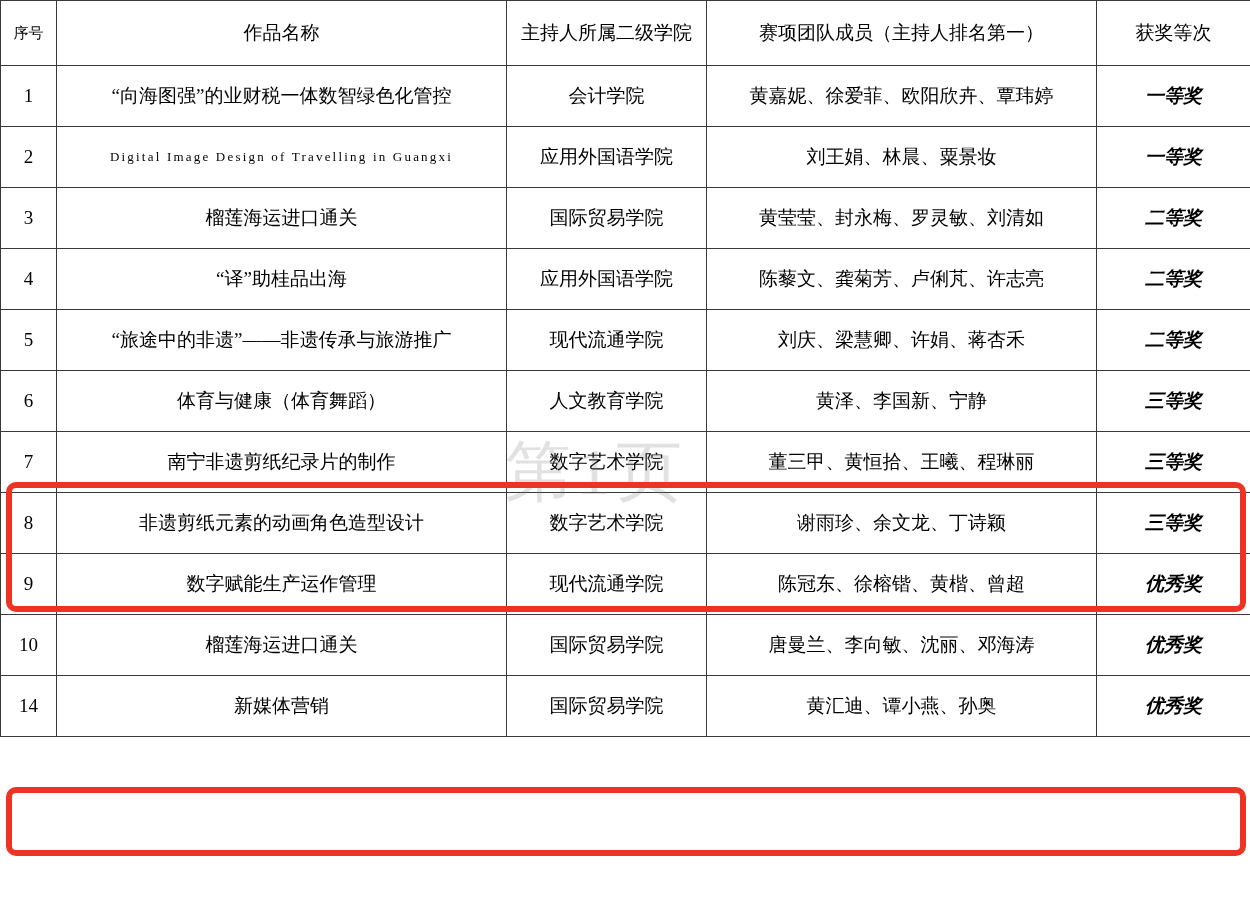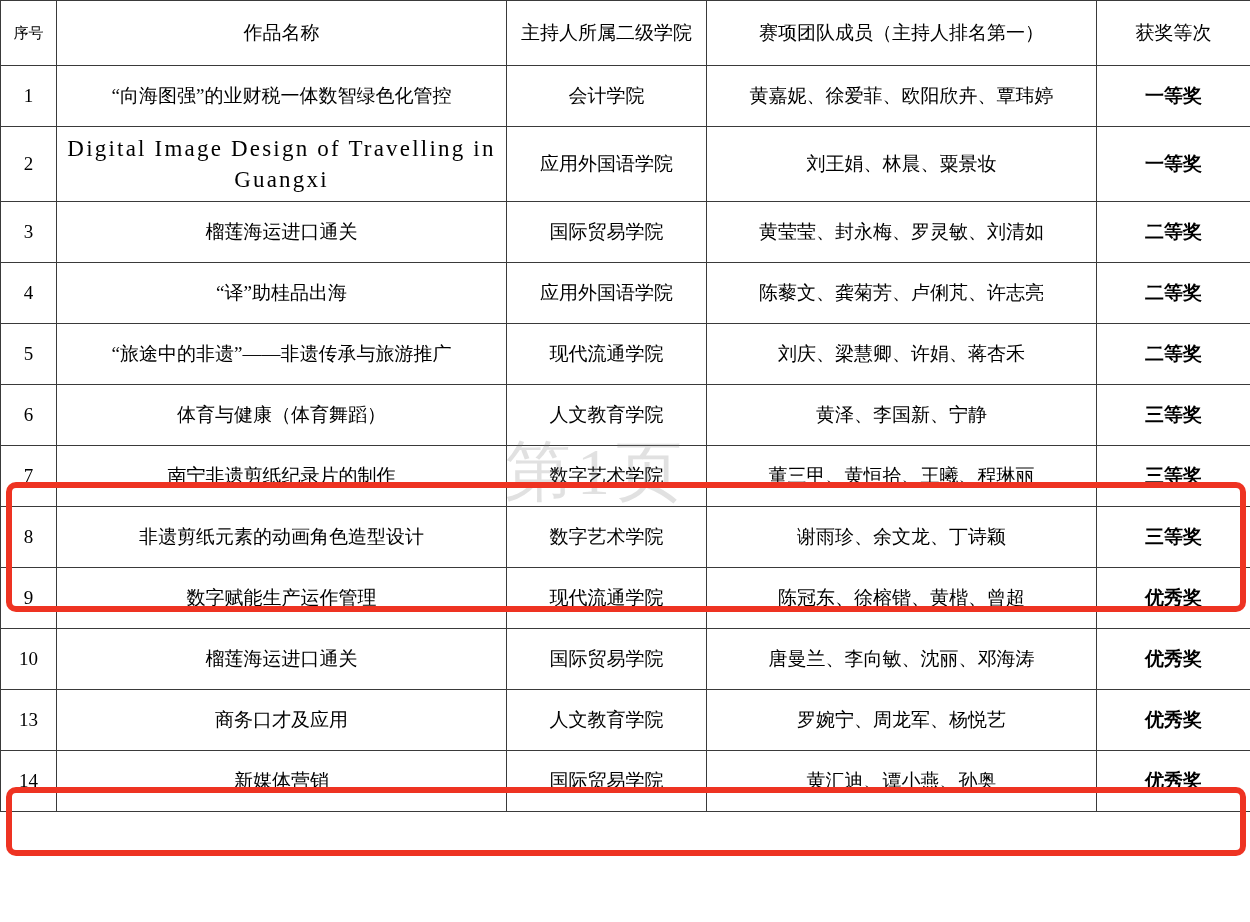--- a/index.html
+++ b/index.html
@@ -62,25 +62,25 @@
   }
   td.idx {
     font-size: 18px;
   }
   td.title-cell {
     font-size: 19px;
   }
   td.title-cell.spaced {
     font-family: "Liberation Serif", "DejaVu Serif", serif;
     letter-spacing: 2.2px;
-    font-size: 23px;
+    font-size: 13px;
   }
   td.college-cell { font-size: 19px; }
   td.members-cell { font-size: 19px; }
-  td.level-cell { font-weight: bold; font-size: 19px; }
+  td.level-cell { font-weight: bold; font-size: 19px; font-style: italic; }
 
   
   .watermark {
     position: absolute;
     left: 0;
     top: 0;
     width: 1250px;
     height: 922px;
     pointer-events: none;
     z-index: 5;
@@ -197,27 +197,20 @@
           <td class="level-cell">优秀奖</td>
         </tr>
         <tr>
           <td class="idx">10</td>
           <td class="title-cell">榴莲海运进口通关</td>
           <td class="college-cell">国际贸易学院</td>
           <td class="members-cell">唐曼兰、李向敏、沈丽、邓海涛</td>
           <td class="level-cell">优秀奖</td>
         </tr>
         <tr>
-          <td class="idx">13</td>
-          <td class="title-cell">商务口才及应用</td>
-          <td class="college-cell">人文教育学院</td>
-          <td class="members-cell">罗婉宁、周龙军、杨悦艺</td>
-          <td class="level-cell">优秀奖</td>
-        </tr>
-        <tr>
           <td class="idx">14</td>
           <td class="title-cell">新媒体营销</td>
           <td class="college-cell">国际贸易学院</td>
           <td class="members-cell">黄汇迪、谭小燕、孙奥</td>
           <td class="level-cell">优秀奖</td>
         </tr>
       </tbody>
   </table>
 
   <div class="watermark">

